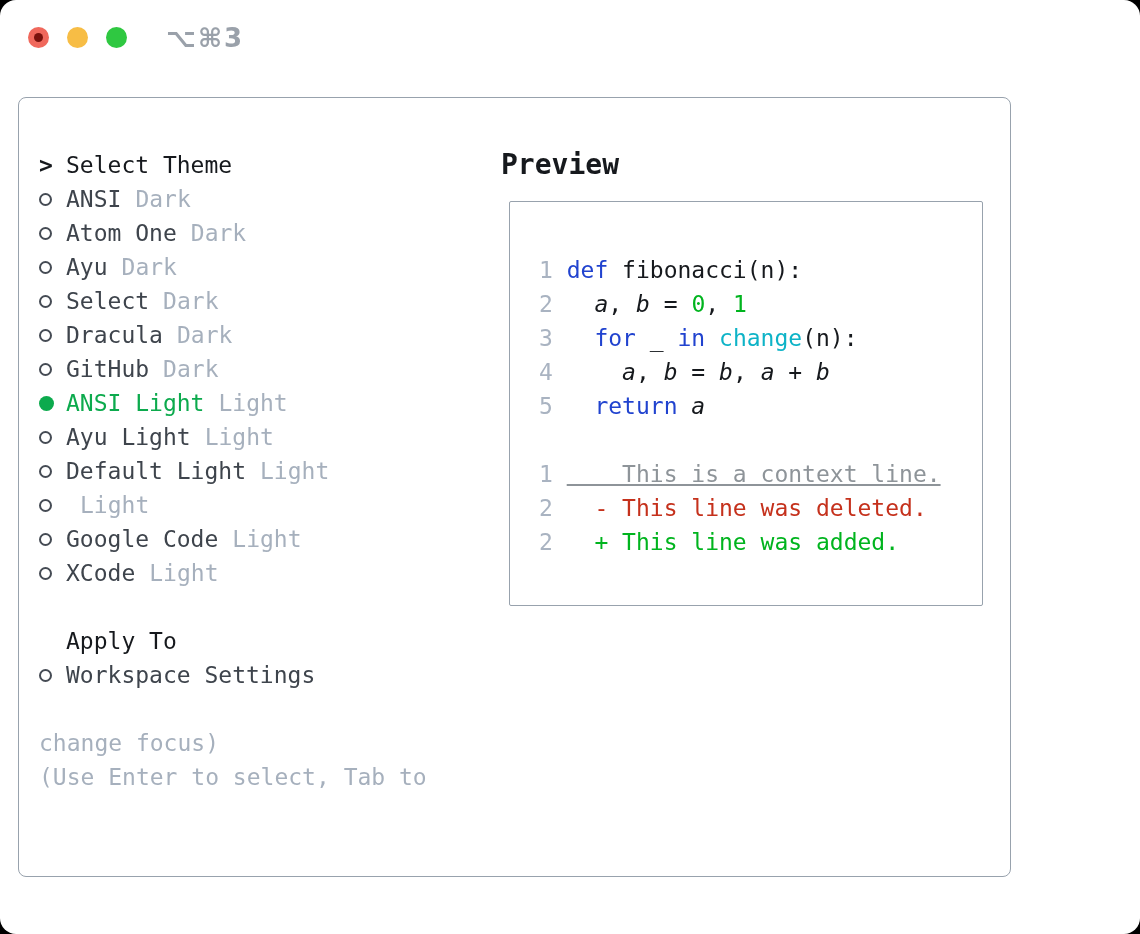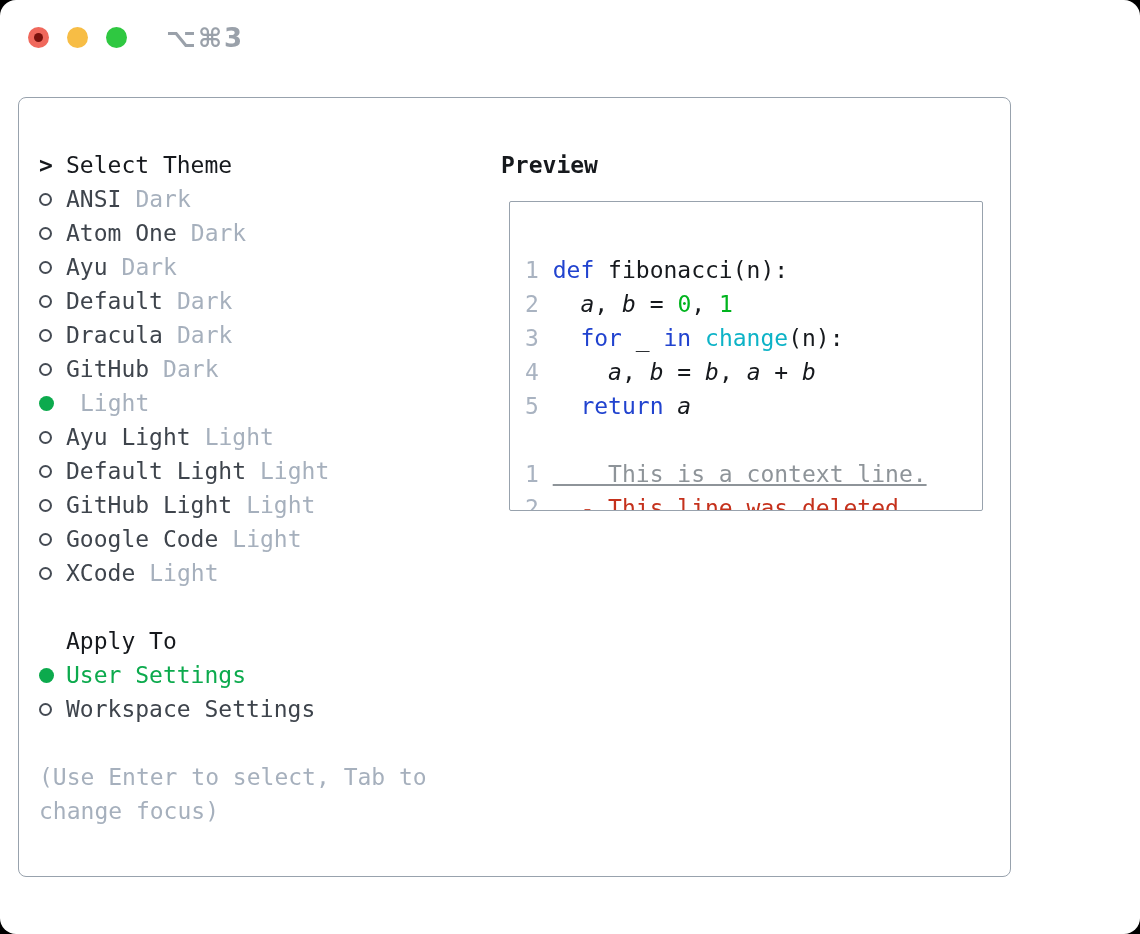--- a/index.html
+++ b/index.html
@@ -45,27 +45,27 @@
   .hdr{font-weight:400;color:var(--dark);}
   .subhdr{color:var(--dark);}
   .t-name{color:var(--item);}
   .t-name.sel{color:var(--green);}
   .t-tag{color:var(--muted);margin-left:14px;}
   .opt-label.sel{color:var(--green);}
   .hint{color:var(--muted);white-space:pre;line-height:34px;height:34px;}
   
   .preview-title{
     position:absolute;left:482px;top:50px;
-    font-size:23px;line-height:34px;font-weight:700;color:var(--dark);
+    font-size:28px;line-height:34px;font-weight:700;color:var(--dark);
   }
   .preview-box{
-    position:absolute;left:490px;top:103px;width:474px;height:310px;
+    position:absolute;left:490px;top:103px;width:474px;height:405px;
     border:1.5px solid var(--border);border-radius:2px;
     box-sizing:border-box;background:#fff;
-    padding:51px 0 0 15px;overflow:hidden;
+    padding:51px 0 0 29px;overflow:hidden;
   }
   .pline{white-space:pre;font-size:23px;line-height:34px;height:34px;}
   .c-lineno{color:var(--lineno);}
   .c-kw{color:var(--blue);}
   .c-builtin{color:var(--cyan);}
   .c-num{color:var(--vgreen);}
   .c-plain{color:var(--dark);}
   .c-var{color:var(--dark);font-style:italic;}
   .c-ctx{color:var(--ctx);text-decoration:underline;}
   .c-del{color:var(--red);}
@@ -87,57 +87,57 @@
 
     <div class="left-col">
       <div class="row">
         <span class="marker"><span class="caret">&gt;</span></span>
         <span class="hdr">Select Theme</span>
       </div>
       <div id="theme-list">
           <div class="row"><span class="marker"><span class="radio"></span></span><span class="t-name">ANSI</span><span class="t-tag">Dark</span></div>
           <div class="row"><span class="marker"><span class="radio"></span></span><span class="t-name">Atom One</span><span class="t-tag">Dark</span></div>
           <div class="row"><span class="marker"><span class="radio"></span></span><span class="t-name">Ayu</span><span class="t-tag">Dark</span></div>
-          <div class="row"><span class="marker"><span class="radio"></span></span><span class="t-name">Default</span><span class="t-tag">Dark</span></div>
+          <div class="row"><span class="marker"><span class="radio"></span></span><span class="t-name">Select</span><span class="t-tag">Dark</span></div>
           <div class="row"><span class="marker"><span class="radio"></span></span><span class="t-name">Dracula</span><span class="t-tag">Dark</span></div>
           <div class="row"><span class="marker"><span class="radio"></span></span><span class="t-name">GitHub</span><span class="t-tag">Dark</span></div>
-          <div class="row"><span class="marker"><span class="radio on"></span></span><span class="t-tag">Light</span></div>
+          <div class="row"><span class="marker"><span class="radio on"></span></span><span class="t-name sel">ANSI Light</span><span class="t-tag">Light</span></div>
           <div class="row"><span class="marker"><span class="radio"></span></span><span class="t-name">Ayu Light</span><span class="t-tag">Light</span></div>
           <div class="row"><span class="marker"><span class="radio"></span></span><span class="t-name">Default Light</span><span class="t-tag">Light</span></div>
-          <div class="row"><span class="marker"><span class="radio"></span></span><span class="t-name">GitHub Light</span><span class="t-tag">Light</span></div>
+          <div class="row"><span class="marker"><span class="radio"></span></span><span class="t-tag">Light</span></div>
           <div class="row"><span class="marker"><span class="radio"></span></span><span class="t-name">Google Code</span><span class="t-tag">Light</span></div>
           <div class="row"><span class="marker"><span class="radio"></span></span><span class="t-name">XCode</span><span class="t-tag">Light</span></div>
         </div>
       <div class="row blank"></div>
       <div class="row">
         <span class="marker"></span>
         <span class="subhdr">Apply To</span>
       </div>
       <div id="apply-list">
-          <div class="row"><span class="marker"><span class="radio on"></span></span><span class="opt-label sel">User Settings</span></div>
           <div class="row"><span class="marker"><span class="radio"></span></span><span class="opt-label">Workspace Settings</span></div>
         </div>
       <div class="row blank"></div>
       <div id="hint-block">
+          <div class="hint">change focus)</div>
           <div class="hint">(Use Enter to select, Tab to</div>
-          <div class="hint">change focus)</div>
         </div>
     </div>
 
     <div class="preview-title">Preview</div>
 
     <div class="preview-box">
       <div id="code-block">
           <div class="pline"><span class="c-lineno">1 </span><span class="c-kw">def</span><span class="c-plain"> fibonacci(n):</span></div>
           <div class="pline"><span class="c-lineno">2 </span><span class="c-plain">  </span><span class="c-var">a</span><span class="c-plain">, </span><span class="c-var">b</span><span class="c-plain"> = </span><span class="c-num">0</span><span class="c-plain">, </span><span class="c-num">1</span></div>
           <div class="pline"><span class="c-lineno">3 </span><span class="c-plain">  </span><span class="c-kw">for</span><span class="c-plain"> _ </span><span class="c-kw">in</span><span class="c-plain"> </span><span class="c-builtin">change</span><span class="c-plain">(n):</span></div>
           <div class="pline"><span class="c-lineno">4 </span><span class="c-plain">    </span><span class="c-var">a</span><span class="c-plain">, </span><span class="c-var">b</span><span class="c-plain"> = </span><span class="c-var">b</span><span class="c-plain">, </span><span class="c-var">a</span><span class="c-plain"> + </span><span class="c-var">b</span></div>
           <div class="pline"><span class="c-lineno">5 </span><span class="c-plain">  </span><span class="c-kw">return</span><span class="c-plain"> </span><span class="c-var">a</span></div>
         </div>
       <div class="pline"></div>
       <div id="diff-block">
           <div class="pline"><span class="c-lineno">1 </span><span class="c-ctx">    This is a context line.</span></div>
           <div class="pline"><span class="c-lineno">2 </span><span class="c-del">  - This line was deleted.</span></div>
+          <div class="pline"><span class="c-lineno">2 </span><span class="c-add">  + This line was added.</span></div>
         </div>
     </div>
 
   </div>
 </div>
 
 </body></html>

